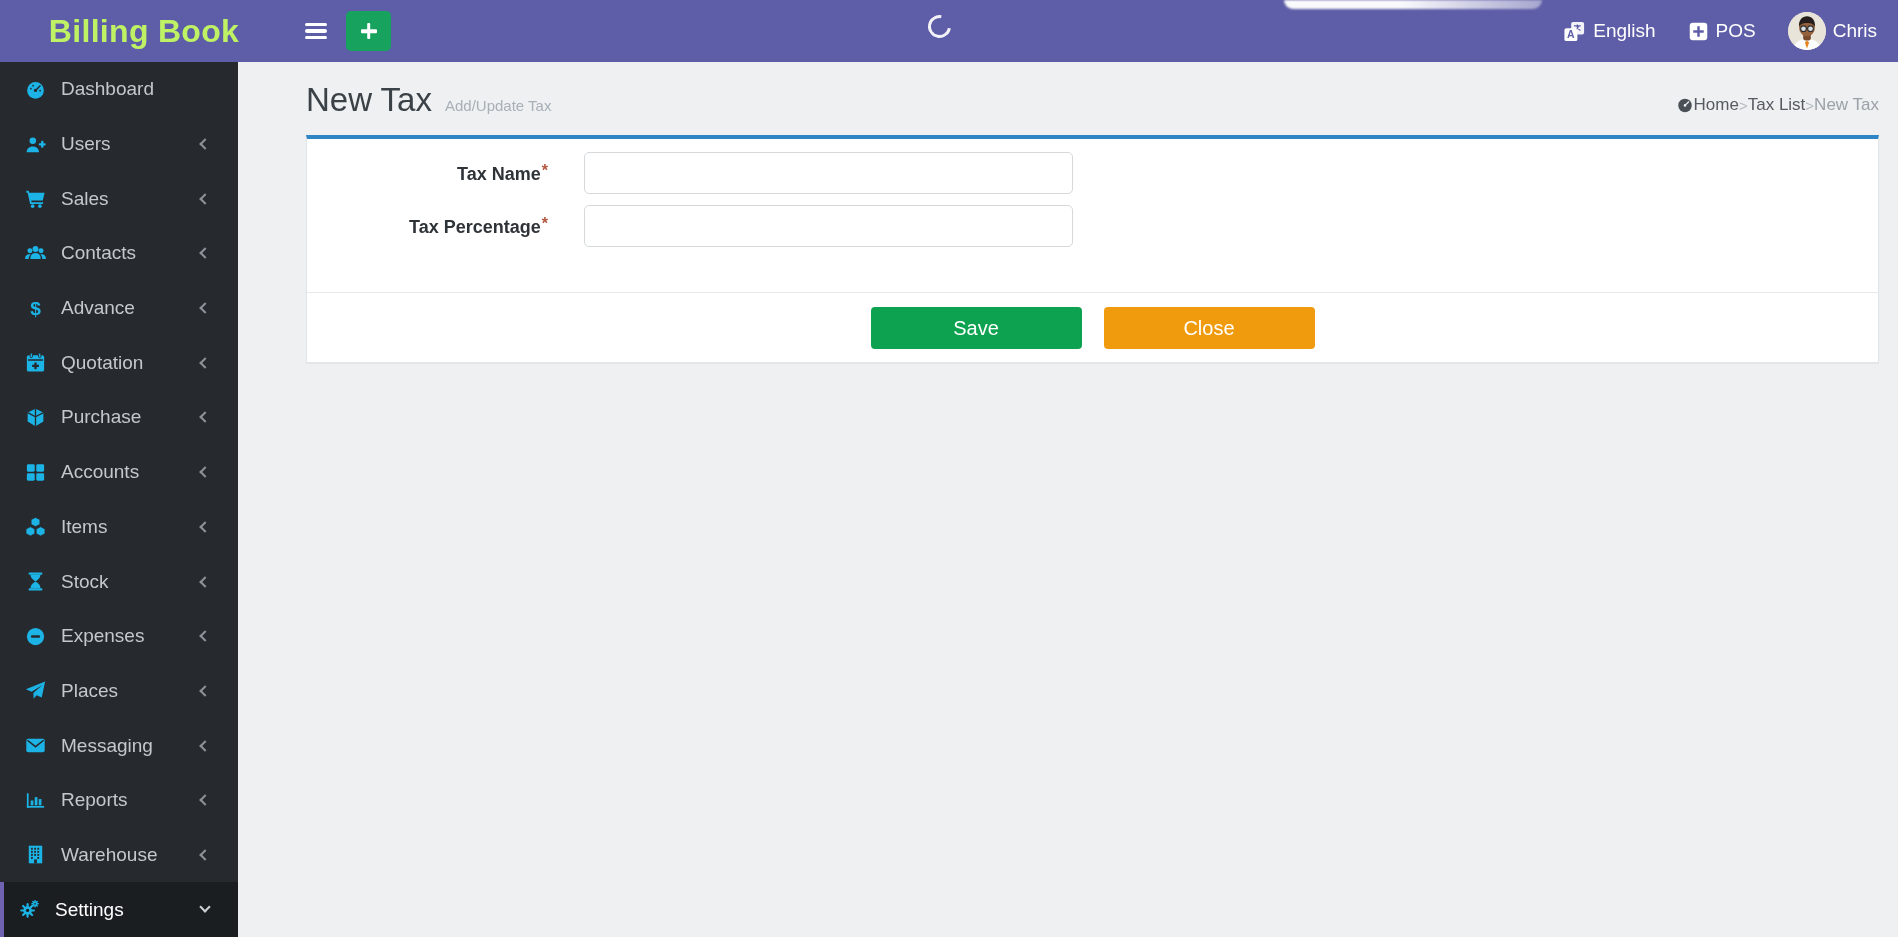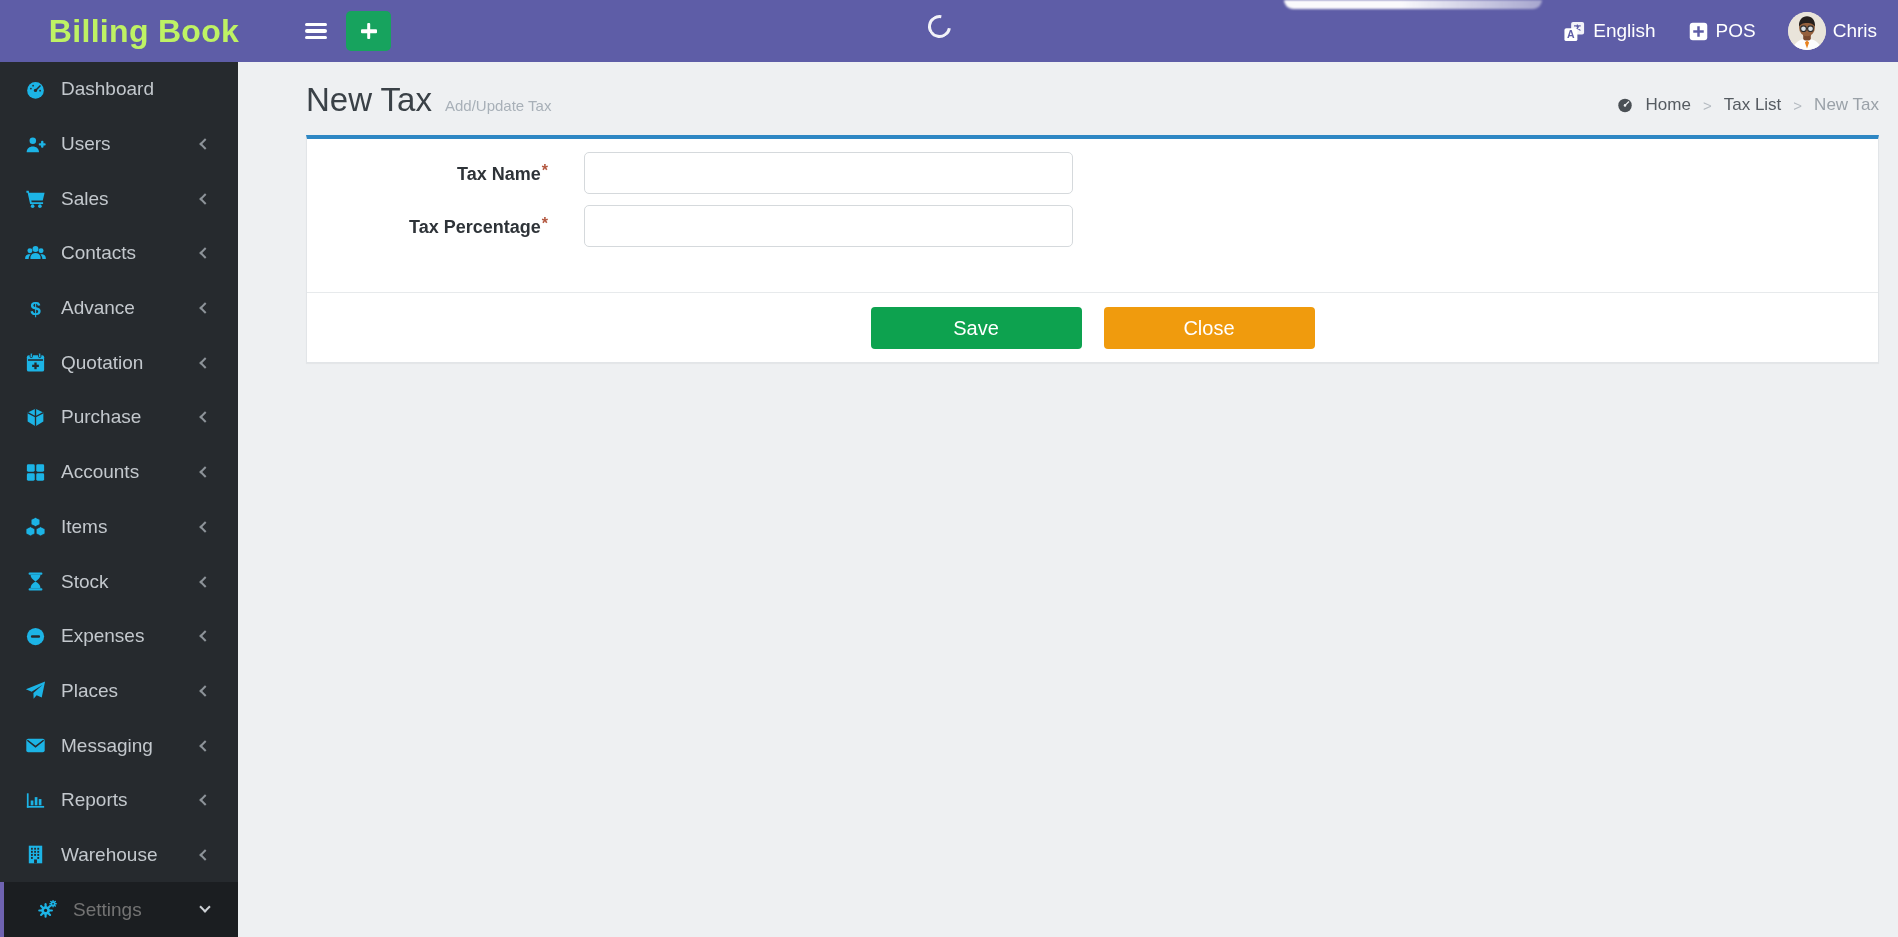--- a/index.html
+++ b/index.html
@@ -35,35 +35,35 @@
   .top-right{margin-left:auto;display:flex;align-items:center;gap:32px;padding-right:21px;
              color:#fff;font-size:19px}
   .top-item{display:flex;align-items:center;gap:7px;cursor:pointer}
   .top-item .icn{display:flex;align-items:center}
   .avatar{width:38px;height:38px;border-radius:50%;overflow:hidden;display:block;background:#e9e4da}
   
   .sidebar{position:absolute;top:62px;left:0;width:238px;height:875px;background:var(--sidebar-dark);
            overflow:hidden}
   .nav-item{height:54.7px;display:flex;align-items:center;padding:0 26px 0 22px;
             color:#c3c8cd;font-size:19px;cursor:pointer}
-  .nav-item.active{background:var(--sidebar-active-bg);color:#737373;
-            border-left:4px solid var(--sidebar-accent-border);padding-left:30px}
+  .nav-item.active{background:var(--sidebar-active-bg);color:#ffffff;
+            border-left:4px solid var(--sidebar-accent-border);padding-left:12px}
   .nav-icon{width:26px;height:24px;margin-right:13px;display:flex;align-items:center;justify-content:center}
   .nav-label{flex:1}
   .chev{width:8px;height:8px;border-left:2px solid #8d9399;border-bottom:2px solid #8d9399;
         transform:rotate(45deg);margin-right:3px}
   .chev.down{transform:rotate(-45deg);border-color:#cdd1d5;margin-top:-5px}
   
   .content{position:absolute;left:288px;top:62px;width:1610px;height:875px;
            padding:14px 19px 0 18px}
   .page-head{display:flex;justify-content:space-between;align-items:center;height:48px}
   .titles{display:flex;align-items:baseline;gap:13px}
   h1{margin:0;font-size:33px;font-weight:400;color:#3a4147}
   .subtitle{font-size:15px;color:#a8b0b8}
-  .breadcrumb{display:flex;align-items:center;gap:12px;font-size:17px;color:#555b61;margin-top:10px}
+  .breadcrumb{display:flex;align-items:center;gap:0;font-size:17px;color:#555b61;margin-top:10px}
   .breadcrumb a{color:#555b61;text-decoration:none;cursor:pointer}
   .breadcrumb .sep{color:#b4bac0;font-size:15px}
   .breadcrumb .current{color:#9aa1a8}
   .card{margin-top:11px;background:#fff;border:1px solid #e2e5e8;border-top:4px solid var(--card-accent-blue);
         box-shadow:0 1px 1px rgba(0,0,0,.04)}
   .card-body{padding:13px 0 34px}
   .form-row{display:flex;align-items:center;margin-bottom:11px}
   .form-row label{width:241px;text-align:right;font-weight:bold;font-size:18px;color:#2e3338}
   .req{color:var(--required-mark-red);font-size:16px;vertical-align:4px;margin-left:1px}
   .form-row input{margin-left:36px;width:489px;height:42px;border:1px solid #d5d9dc;border-radius:5px;

